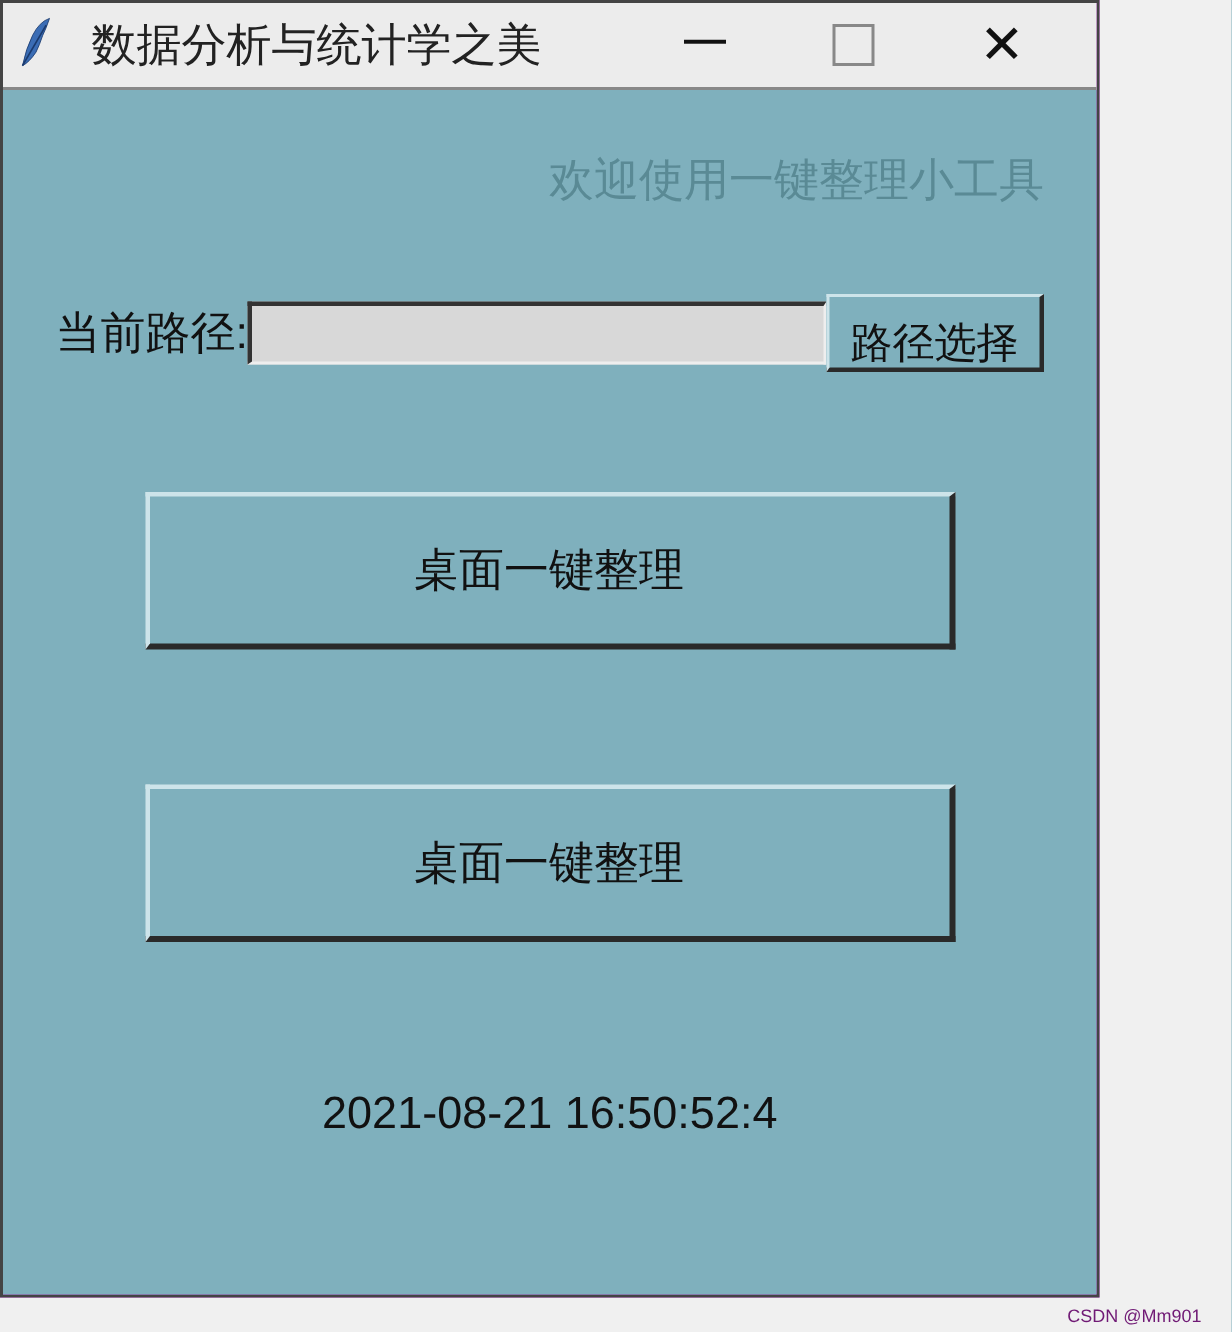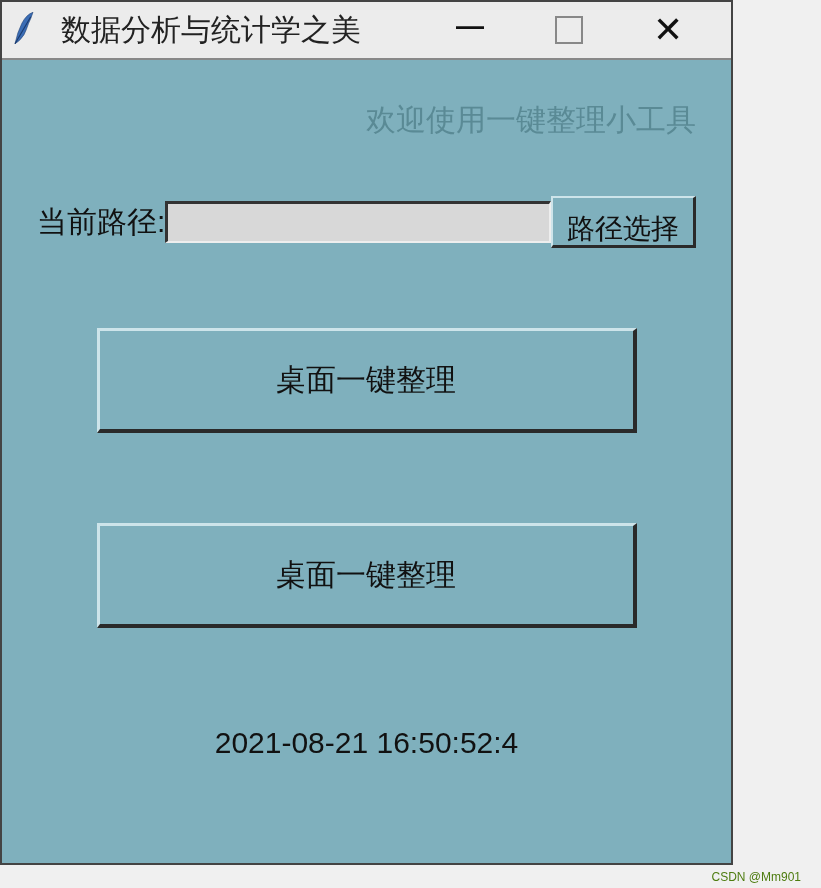--- a/index.html
+++ b/index.html
@@ -142,21 +142,21 @@
       text-align: center;
       font-size: 30px;
       color: #111;
       margin-top: 8px;
     }
     .watermark {
       position: absolute;
       right: 20px;
       top: 870px;
       font-size: 12px;
-      color: #4d7c0f;
+      color: #701a75;
     }
   </style>
 </head>
 <body>
 
 <div class="window">
   <div class="titlebar">
     <div class="titlebar-icon">
       <svg class="feather" viewBox="0 0 24 32">
         <path d="M4 30 Q6 20 10 12 Q14 4 20 2 Q18 8 16 12 Q14 18 12 22 Q8 28 4 30 Z" fill="#3b6db5" stroke="#1a3a6e" stroke-width="0.5"></path>

